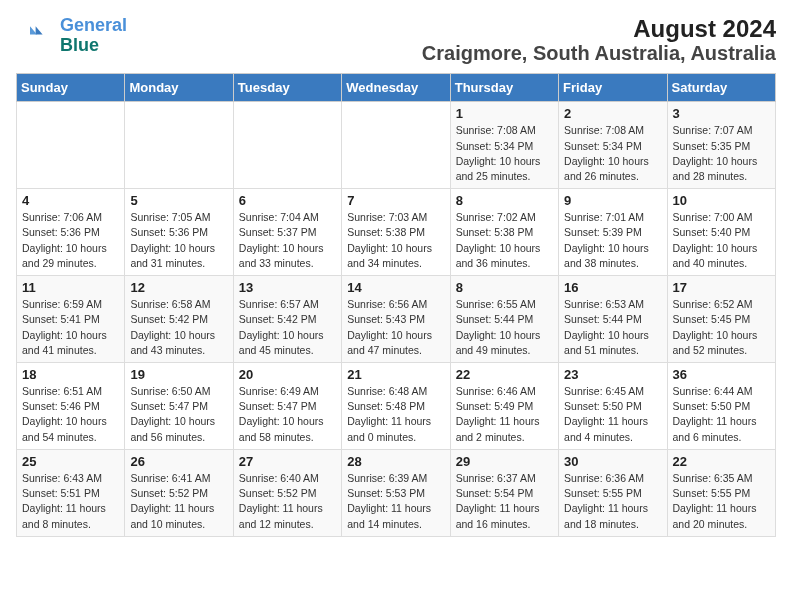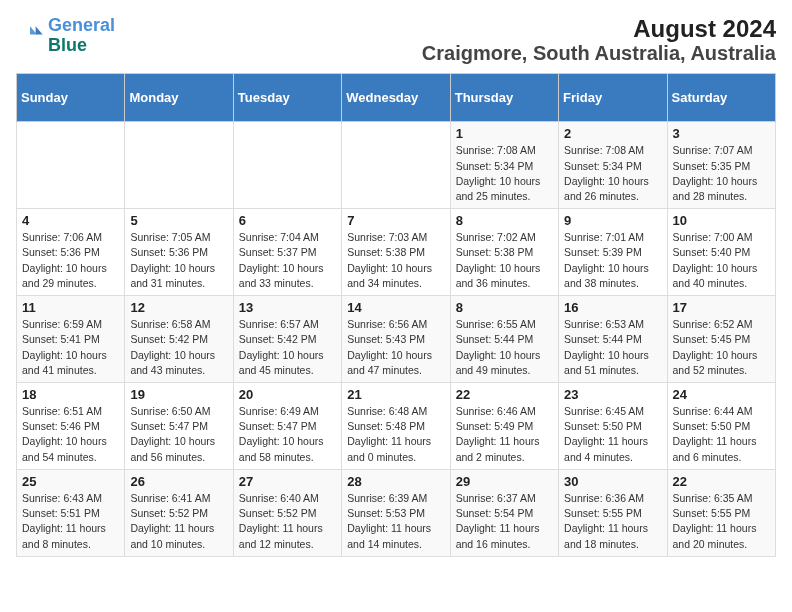--- a/index.html
+++ b/index.html
@@ -12,21 +12,21 @@
     }
     .header {
       display: flex;
       align-items: flex-start;
       justify-content: space-between;
       margin-bottom: 8px;
     }
     .logo {
       display: flex;
       align-items: center;
-      gap: 4px;
+      gap: 16px;
     }
     .logo-text {
       font-size: 18px;
       font-weight: bold;
       color: #333;
       line-height: 1.1;
     }
     .logo-text span {
       color: #4a90d9;
     }
@@ -51,21 +51,21 @@
     .calendar {
       width: 100%;
       border-collapse: collapse;
       border: 1px solid #ccc;
     }
     .calendar thead tr th {
       background-color: #3a7abf;
       color: #fff;
       font-size: 13px;
       font-weight: bold;
-      padding: 16px 4px;
+      padding: 6px 4px;
       border: 1px solid #ccc;
       text-align: left;
     }
     .calendar tbody tr td {
       border: 1px solid #ddd;
       vertical-align: top;
       padding: 4px 5px;
       width: 108px;
       min-height: 80px;
       font-size: 11px;
@@ -224,21 +224,21 @@
         </td>
         <td>
           <span class="day-num">22</span>
           <div class="day-info">Sunrise: 6:46 AM<br>Sunset: 5:49 PM<br>Daylight: 11 hours<br>and 2 minutes.</div>
         </td>
         <td>
           <span class="day-num">23</span>
           <div class="day-info">Sunrise: 6:45 AM<br>Sunset: 5:50 PM<br>Daylight: 11 hours<br>and 4 minutes.</div>
         </td>
         <td>
-          <span class="day-num">24</span>
+          <span class="day-num">36</span>
           <div class="day-info">Sunrise: 6:44 AM<br>Sunset: 5:50 PM<br>Daylight: 11 hours<br>and 6 minutes.</div>
         </td>
       </tr>
       <tr>
         <td>
           <span class="day-num">25</span>
           <div class="day-info">Sunrise: 6:43 AM<br>Sunset: 5:51 PM<br>Daylight: 11 hours<br>and 8 minutes.</div>
         </td>
         <td>
           <span class="day-num">26</span>

